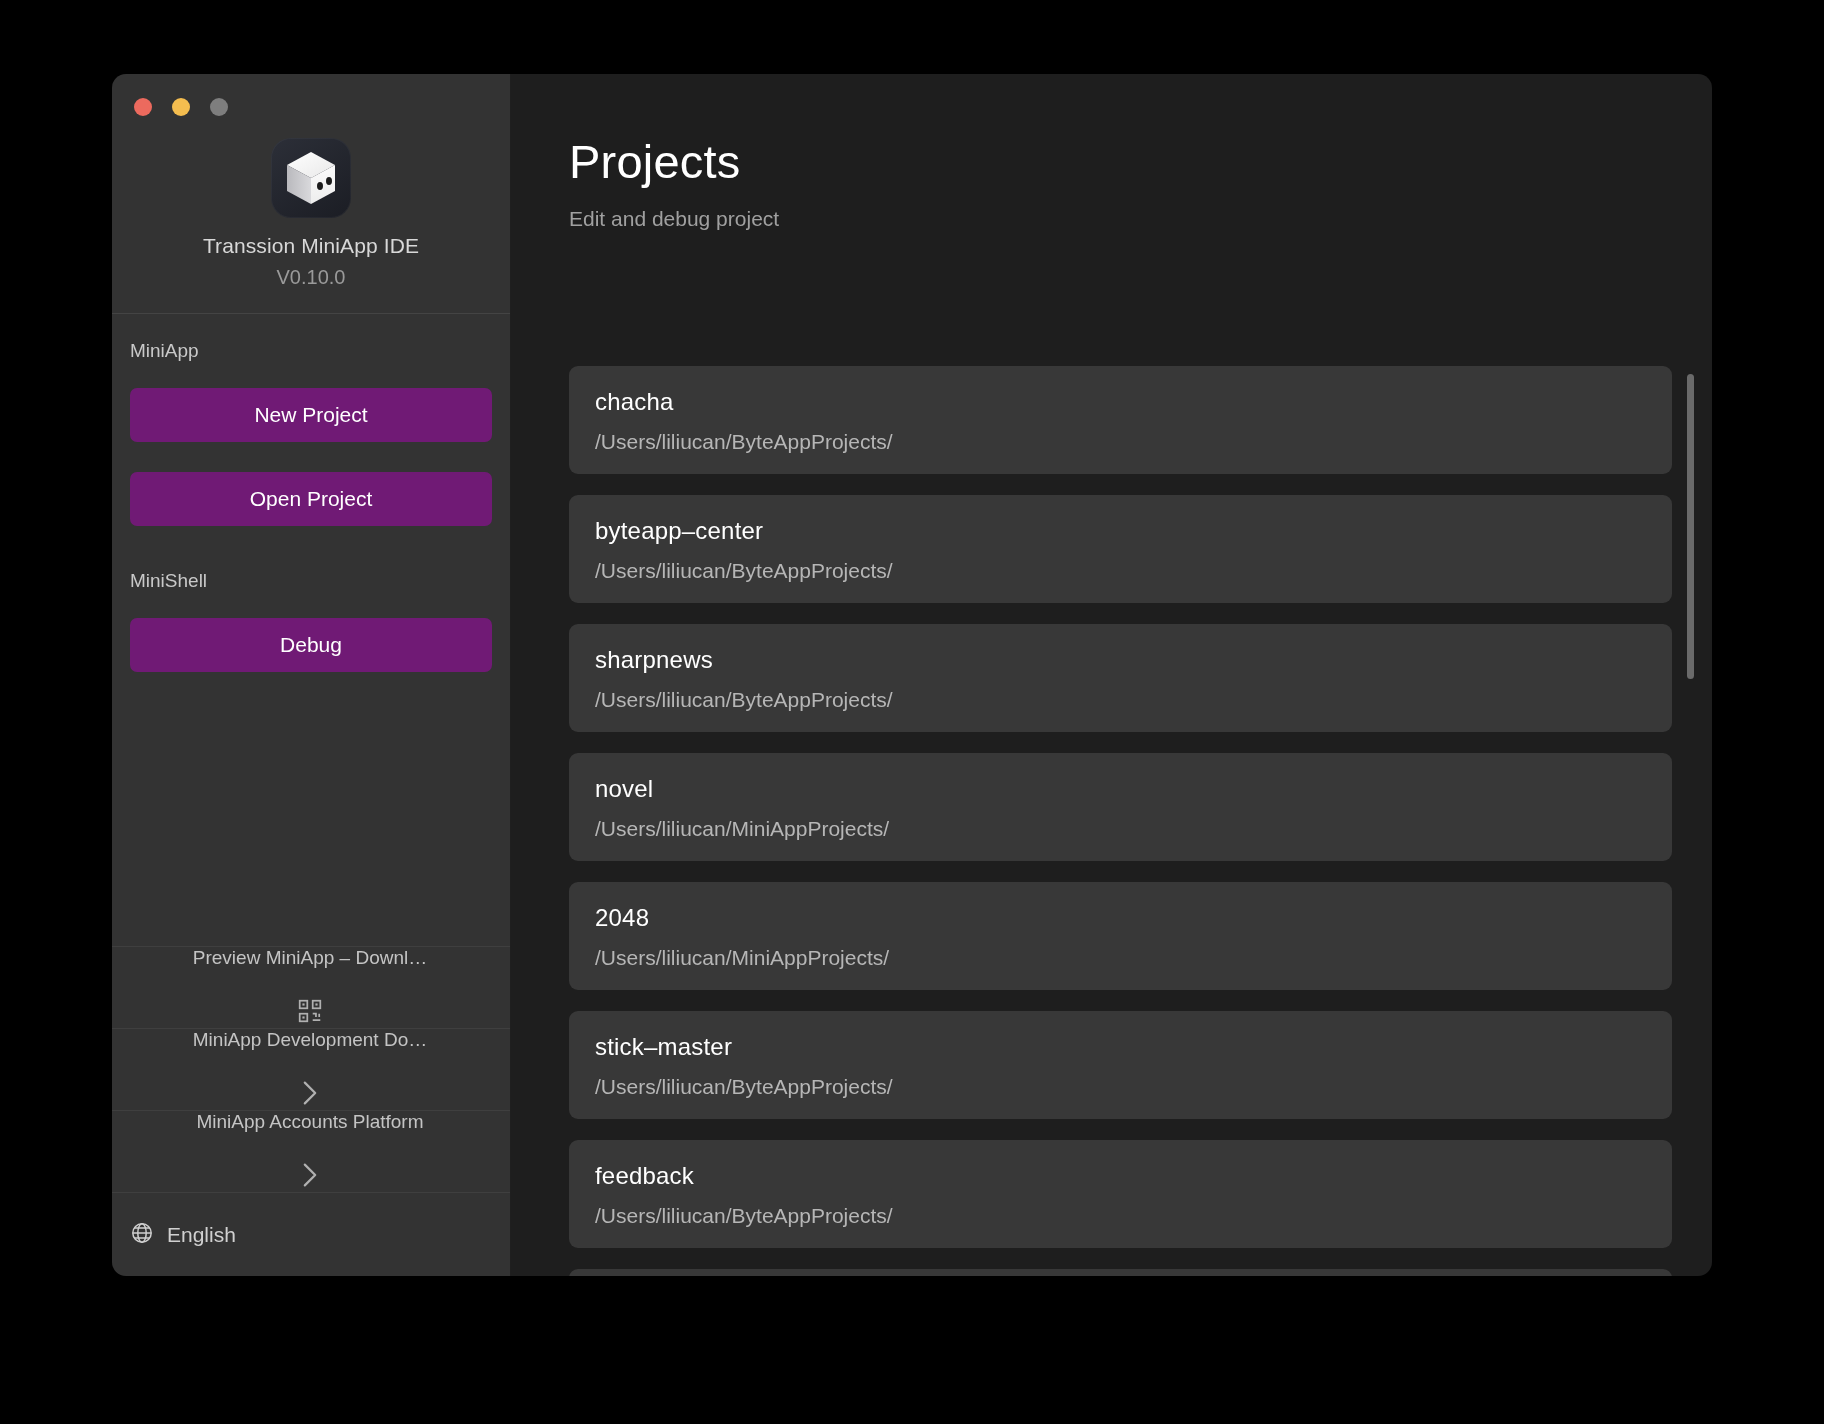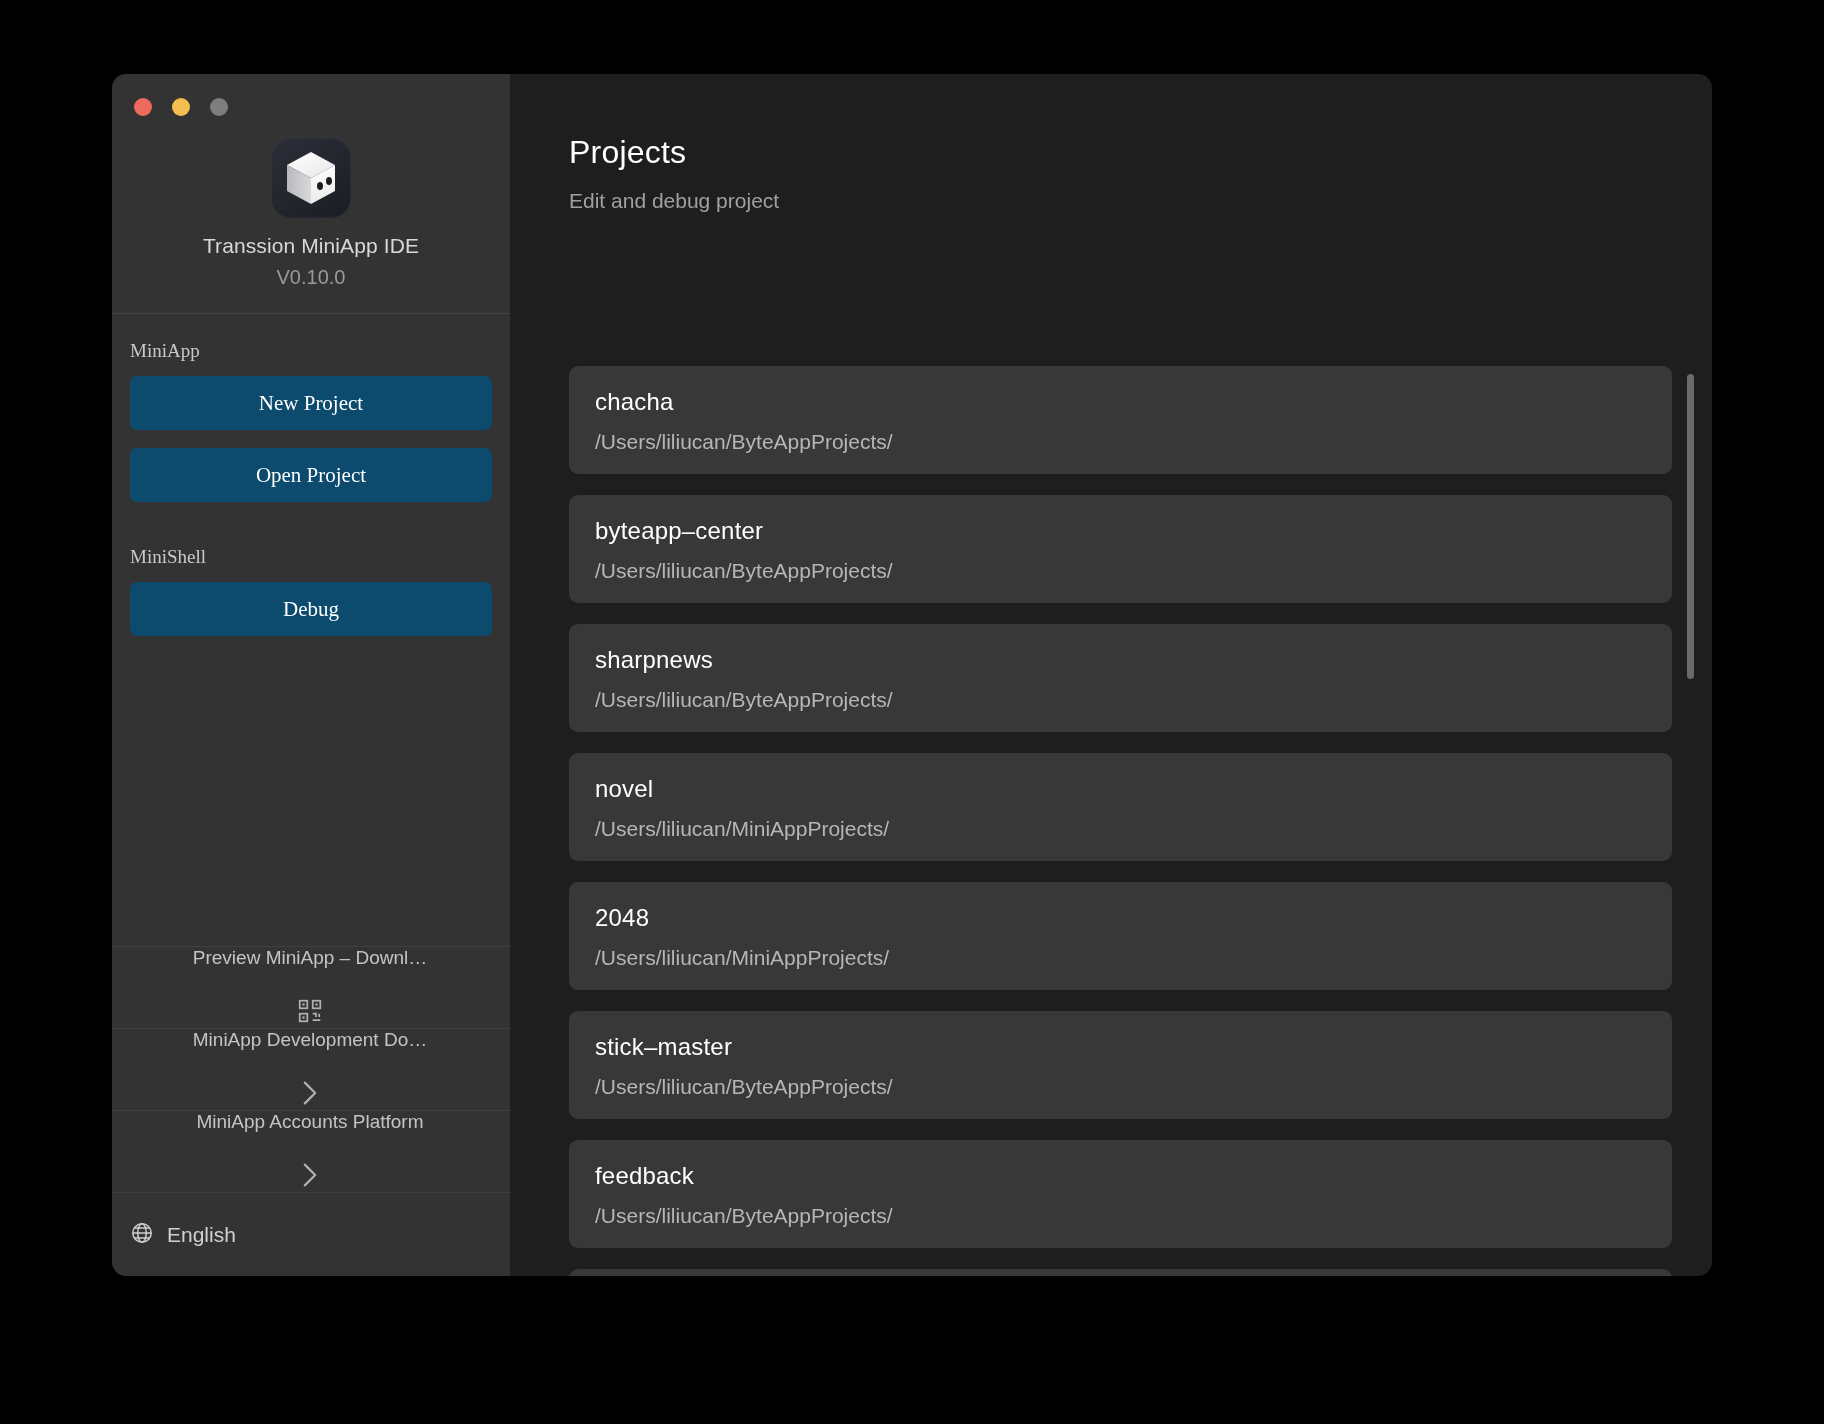--- a/index.html
+++ b/index.html
@@ -63,36 +63,35 @@
     margin-top:8px;
     font-size:20px;
     color:#9a9a9a;
   }
   .divider { height:1px; background:#444444; }
 
   .section-label {
     font-size:19px;
     color:#c9c9c9;
     padding:26px 16px 14px 18px;
-    font-family:Liberation Serif, serif;
   }
   .btn {
     display:block;
     width:auto;
-    margin:0 18px 18px 18px;
+    margin:12px 18px 18px 18px;
     height:54px;
     line-height:54px;
     text-align:center;
-    background:#0c4a6e;
+    background:#701a75;
     color:#ffffff;
     font-size:21px;
     border-radius:7px;
     border:none;
     cursor:pointer;
-    font-family:Liberation Serif, serif;
+    font-family:Liberation Sans, sans-serif;
   }
   .spacer { flex:1 1 auto; }
 
   .list-row {
     height:82px;
     display:flex;
     align-items:center;
     padding:0 20px 0 18px;
     border-top:1px solid #3f3f3f;
     cursor:pointer;
@@ -124,21 +123,21 @@
 
   
   .main {
     flex:1 1 auto;
     background:#1e1e1e;
     position:relative;
     overflow:hidden;
   }
   .page-title {
     color:#ffffff;
-    font-size:32px;
+    font-size:47px;
     font-weight:400;
     padding:60px 0 0 58px;
     letter-spacing:.2px;
   }
   .page-sub {
     color:#a0a0a0;
     font-size:21px;
     padding:18px 0 0 58px;
   }
   .proj-list {

